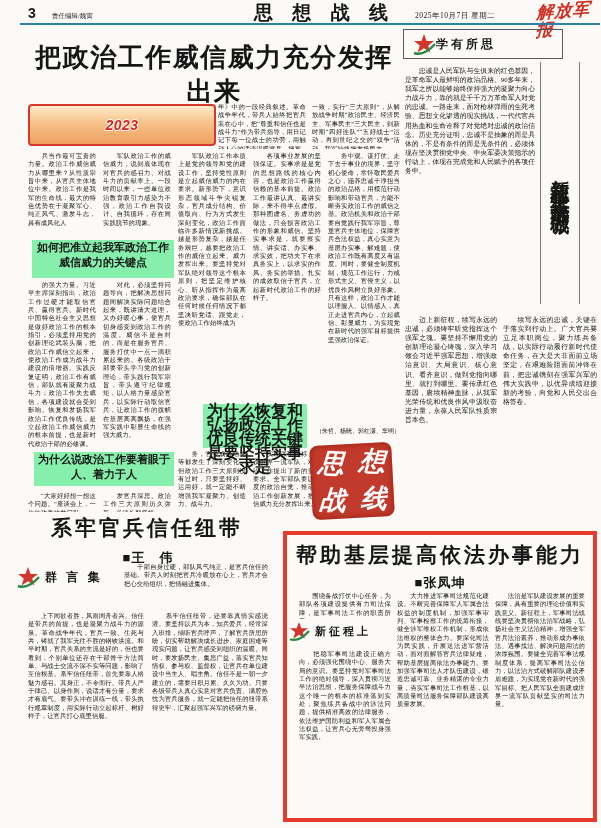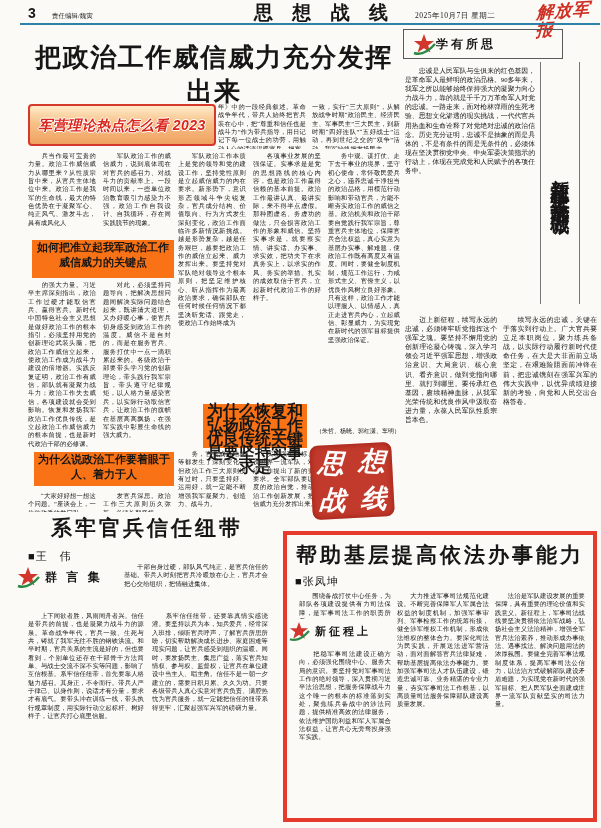--- a/index.html
+++ b/index.html
@@ -18,58 +18,57 @@
   .main-headline{font:bold 26px/34px "Liberation Sans","DejaVu Sans",sans-serif;
                  letter-spacing:1.5px;text-align:center;}
   .banner{border:2px solid #d6382b;border-radius:4px;
           background:linear-gradient(180deg,#fdeccb 0%,#f7c187 45%,#efa15f 100%);
           display:flex;align-items:center;justify-content:center;gap:4px;}
   .banner span{font:bold italic 14px/16px "Liberation Sans","DejaVu Sans",sans-serif;color:#d9241a;
           text-shadow:-1px 0 #fff,1px 0 #fff,0 -1px #fff,0 1px #fff;letter-spacing:.5px;}
   .col{font-size:6.3px;line-height:8.35px;text-align:justify;word-break:break-all;
        overflow:hidden;letter-spacing:.1px;}
   .subhead{font:bold 11px/14.5px "Liberation Sans","DejaVu Sans",sans-serif;
-           text-align:center;background:#f97316;}
+           text-align:center;background:#86efac;}
   .attr{font-size:6px;text-align:right;}
   
   .seal{background:#c23a2b;border-radius:8px;transform:rotate(-3deg);
         display:grid;grid-template-columns:1fr 1fr;align-items:center;justify-items:center;
         box-shadow:inset 0 0 6px rgba(120,10,5,.6);}
   .seal span{color:#fff;font:bold italic 26px/30px "Liberation Serif","DejaVu Serif",serif;
         transform:rotate(6deg);}
   
   .badge{display:flex;align-items:center;gap:5px;background:#fbfaf6;}
   .badge-label{font:bold 12px/14px "Liberation Sans","DejaVu Sans",sans-serif;letter-spacing:3px;}
   .badge-box{border:1px solid #5a5a5a;display:flex;align-items:center;padding:3px 8px;}
   
   .essay-col{font-size:6.8px;line-height:9.1px;text-align:justify;word-break:break-all;overflow:hidden;}
   .vtitle{writing-mode:vertical-rl;text-orientation:upright;
           font:bold 19px/40px "Liberation Sans","DejaVu Sans",sans-serif;letter-spacing:3.5px;
           border-left:1px solid #777;border-right:1px solid #777;
           display:flex;align-items:center;justify-content:center;}
   
   .sec-headline{font:bold 21px/28px "Liberation Sans","DejaVu Sans",sans-serif;
                 letter-spacing:3px;text-align:center;}
-  .byline{font-size:11px;text-align:left;letter-spacing:1px;}
+  .byline{font-size:13px;text-align:center;letter-spacing:1px;font-weight:bold;}
   .redbox{border:4px solid #e63a2d;background:#fbfaf6;box-sizing:border-box;}
 </style>
 </head>
 <body>
 
 <div class="abs pagenum" style="left:28px;top:6px;">3</div>
 <div class="abs editor" style="left:52px;top:12px;">责任编辑/魏寅</div>
 <div class="abs section-title" style="left:0;top:3px;width:601px;text-align:center;">思 想 战 线</div>
 <div class="abs dateline" style="left:415px;top:11px;text-align:right;">2025年10月7日  星期二</div>
 <div class="abs masthead" style="left:536px;top:2px;">解放军报</div>
 <div class="abs hrule" style="left:20px;top:23px;width:580px;"></div>
 
 <div class="abs main-headline" style="left:28px;top:40px;width:372px;">把政治工作威信威力充分发挥出来</div>
 
 <div class="abs banner" style="left:28px;top:104px;width:184px;height:38px;">
-  <span>军营理论热点怎么看</span>
   <span>2023</span>
 </div>
 
 <div class="abs col" style="left:218px;top:103px;width:88px;height:46px;">年》中的一段经典叙述。革命战争年代，带兵人始终把官兵装在心中，把“尊重和信任也是战斗力”作为带兵指导，用日记记下每一位战士的功劳，用触动人心的话语温暖官兵，把官</div>
 <div class="abs col" style="left:312px;top:103px;width:88px;height:46px;">一致，实行“三大原则”，从解放战争时期“政治民主、经济民主、军事民主”三大民主，到新时期“四好连队”“五好战士”运动，再到世纪之交的“双争”活动，我军始终把发扬民主、</div>
 
 <div class="abs col" style="left:28px;top:152px;width:68px;height:85px;">　　兵当作最可宝贵的力量。政治工作威信威力从哪里来？从性质宗旨中来，从官兵主体地位中来。政治工作是我军的生命线，最大的特色优势在于凝聚军心、纯正风气、激发斗志，具有成风化人</div>
 <div class="abs col" style="left:28px;top:281px;width:68px;height:168px;">　　的强大力量。习近平主席深刻指出，政治工作过硬才能取信官兵、赢得官兵。新时代中国特色社会主义思想是做好政治工作的根本指引，必须坚持用党的创新理论武装头脑，把政治工作威信立起来，使政治工作成为战斗力建设的倍增器。实践反复证明，政治工作有威信，部队就有凝聚力战斗力；政治工作失去威信，各项建设就会受到影响。恢复和发扬我军政治工作优良传统，是立起政治工作威信威力的根本前提，也是新时代政治干部的必修课。</div>
 <div class="abs col" style="left:28px;top:492px;width:68px;height:20px;">　　“大家好好想一想这个问题。”座谈会上，一位旅政委的发问引</div>
 

